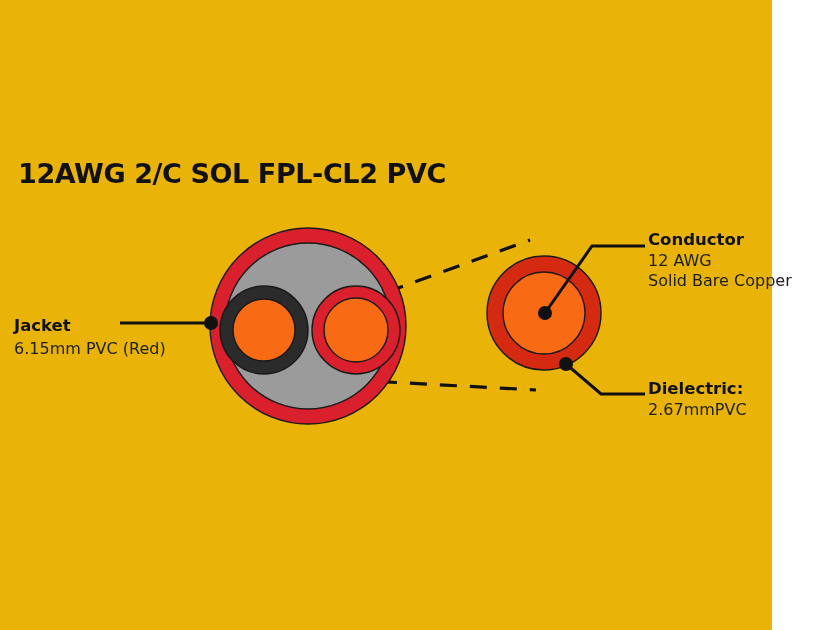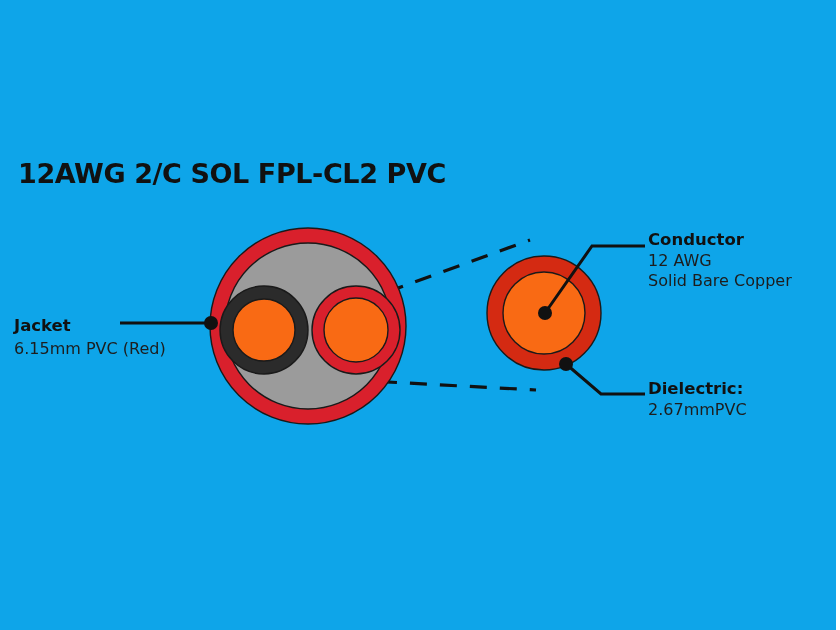--- a/index.html
+++ b/index.html
@@ -10,23 +10,23 @@
   }
   body {
     width: 840px;
     height: 630px;
     overflow: hidden;
     font-family: "DejaVu Sans", "Liberation Sans", sans-serif;
     color: #1a1a1a;
   }
   #diagram-root {
     position: relative;
-    width: 836px;
+    width: 772px;
     height: 630px;
-    background: #0ea5e9;
+    background: #eab308;
   }
   svg.diagram-canvas {
     position: absolute;
     left: 0;
     top: 0;
     width: 840px;
     height: 630px;
     display: block;
   }
   .title-text {

